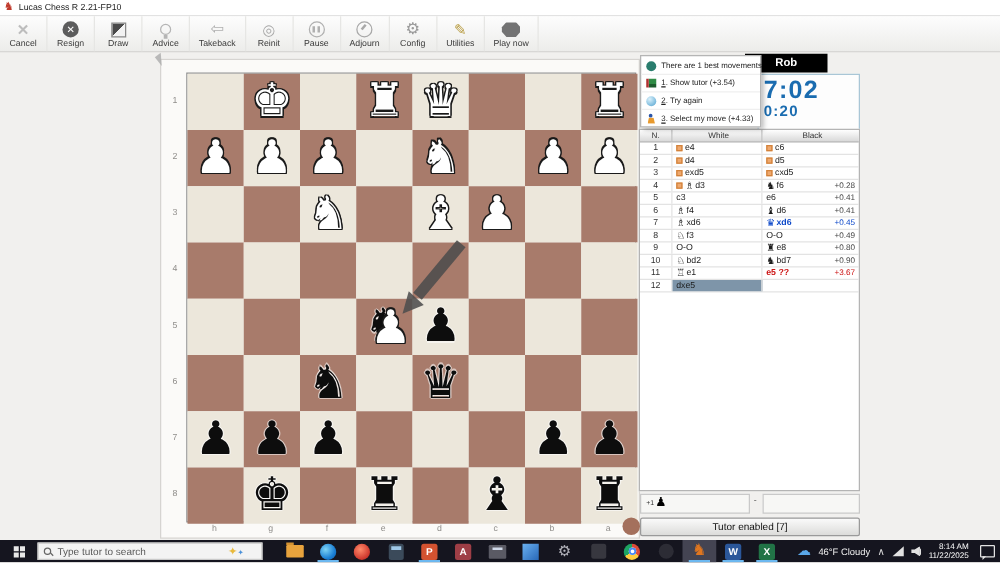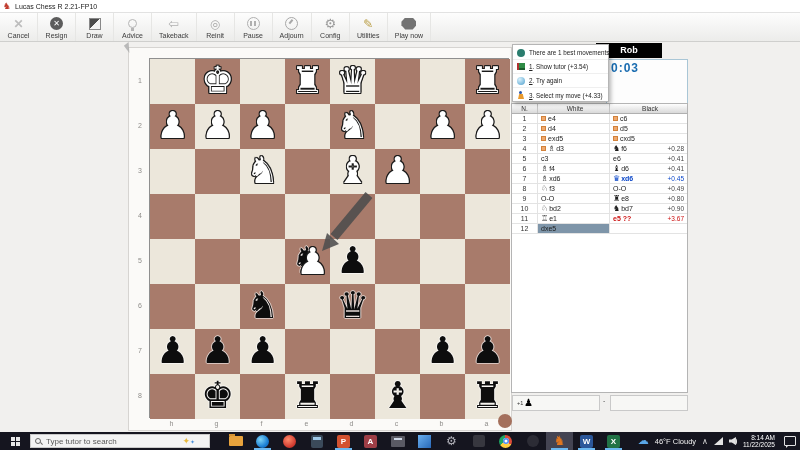--- a/index.html
+++ b/index.html
@@ -347,21 +347,22 @@
           <div class="file-label" style="left: 335px;">a</div>
         </div>
       <div id="turn-circle"></div>
     </div>
 
     <div id="mouse-cursor"></div>
 
     <div id="name-bar">Rob</div>
 
     <div id="clock-box">
-      <div id="clock-sub">0:03</div>
+      <div id="clock-main">7:02</div>
+      <div id="clock-sub">0:20</div>
     </div>
 
     <div id="moves-table">
         <div class="mt-header">
           <div class="c-n">N.</div>
           <div class="c-w" style="justify-content: center;">White</div>
           <div class="c-b" style="justify-content: center;">Black</div>
         </div>
         <div class="mt-row">
           <div class="c-n">1</div>
@@ -499,20 +500,21 @@
         </div>
       </div>
 
     <div id="material-box-left">
       <span id="material-plus">+1</span>
       <span id="material-piece">♟</span>
     </div>
     <span id="material-dash">-</span>
     <div id="material-box-right"></div>
 
+    <button id="tutor-button">Tutor enabled [7]</button>
 
     <div id="tutor-popup">
         <div class="pm-item">
           <span class="pm-icon pmi-best"></span>
           <span class="pm-text">There are 1 best movements</span>
         </div>
         <div class="pm-item">
           <span class="pm-icon pmi-tutor"></span>
           <span class="pm-text"><u>1</u>. Show tutor (+3.54)</span>
         </div>

